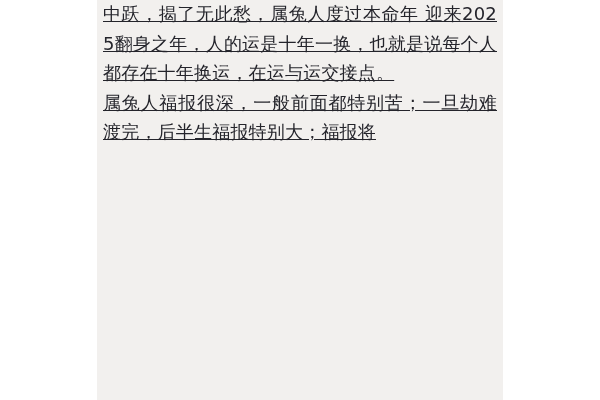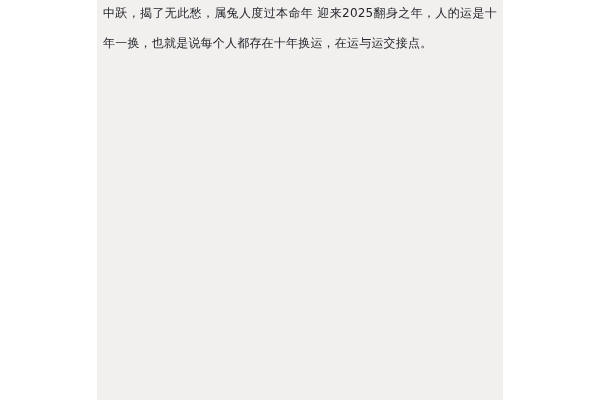--- a/index.html
+++ b/index.html
@@ -32,27 +32,28 @@
     flex: 1 1 auto;
     background: #f2f0ee;
     height: 400px;
     overflow: hidden;
     position: relative;
     padding: 0 6px;
     box-sizing: border-box;
   }
   .para {
     color: #24242b;
-    font-size: 12px;
+    font-size: 18px;
     line-height: 29.6px;
     letter-spacing: 0.2px;
     text-align: justify;
     text-justify: inter-character;
     margin: 0;
     word-break: break-all;
+    text-decoration: underline;
   }
   .para + .para {
     margin-top: 0px;
   }
   
   .para-first {
     margin-top: -1px;
   }
   .clip-bottom {
     position: absolute;
@@ -62,16 +63,17 @@
     height: 0;
   }
 </style>
 </head>
 <body>
 
 <div class="page">
   <div class="gutter"></div>
   <div class="doc">
     <p class="para para-first">中跃，揭了无此愁，属兔人度过本命年 迎来2025翻身之年，人的运是十年一换，也就是说每个人都存在十年换运，在运与运交接点。</p>
+    <p class="para">属兔人福报很深，一般前面都特别苦；一旦劫难渡完，后半生福报特别大；福报将</p>
     <div class="clip-bottom"></div>
   </div>
   <div class="gutter"></div>
 </div>
 
 </body></html>

